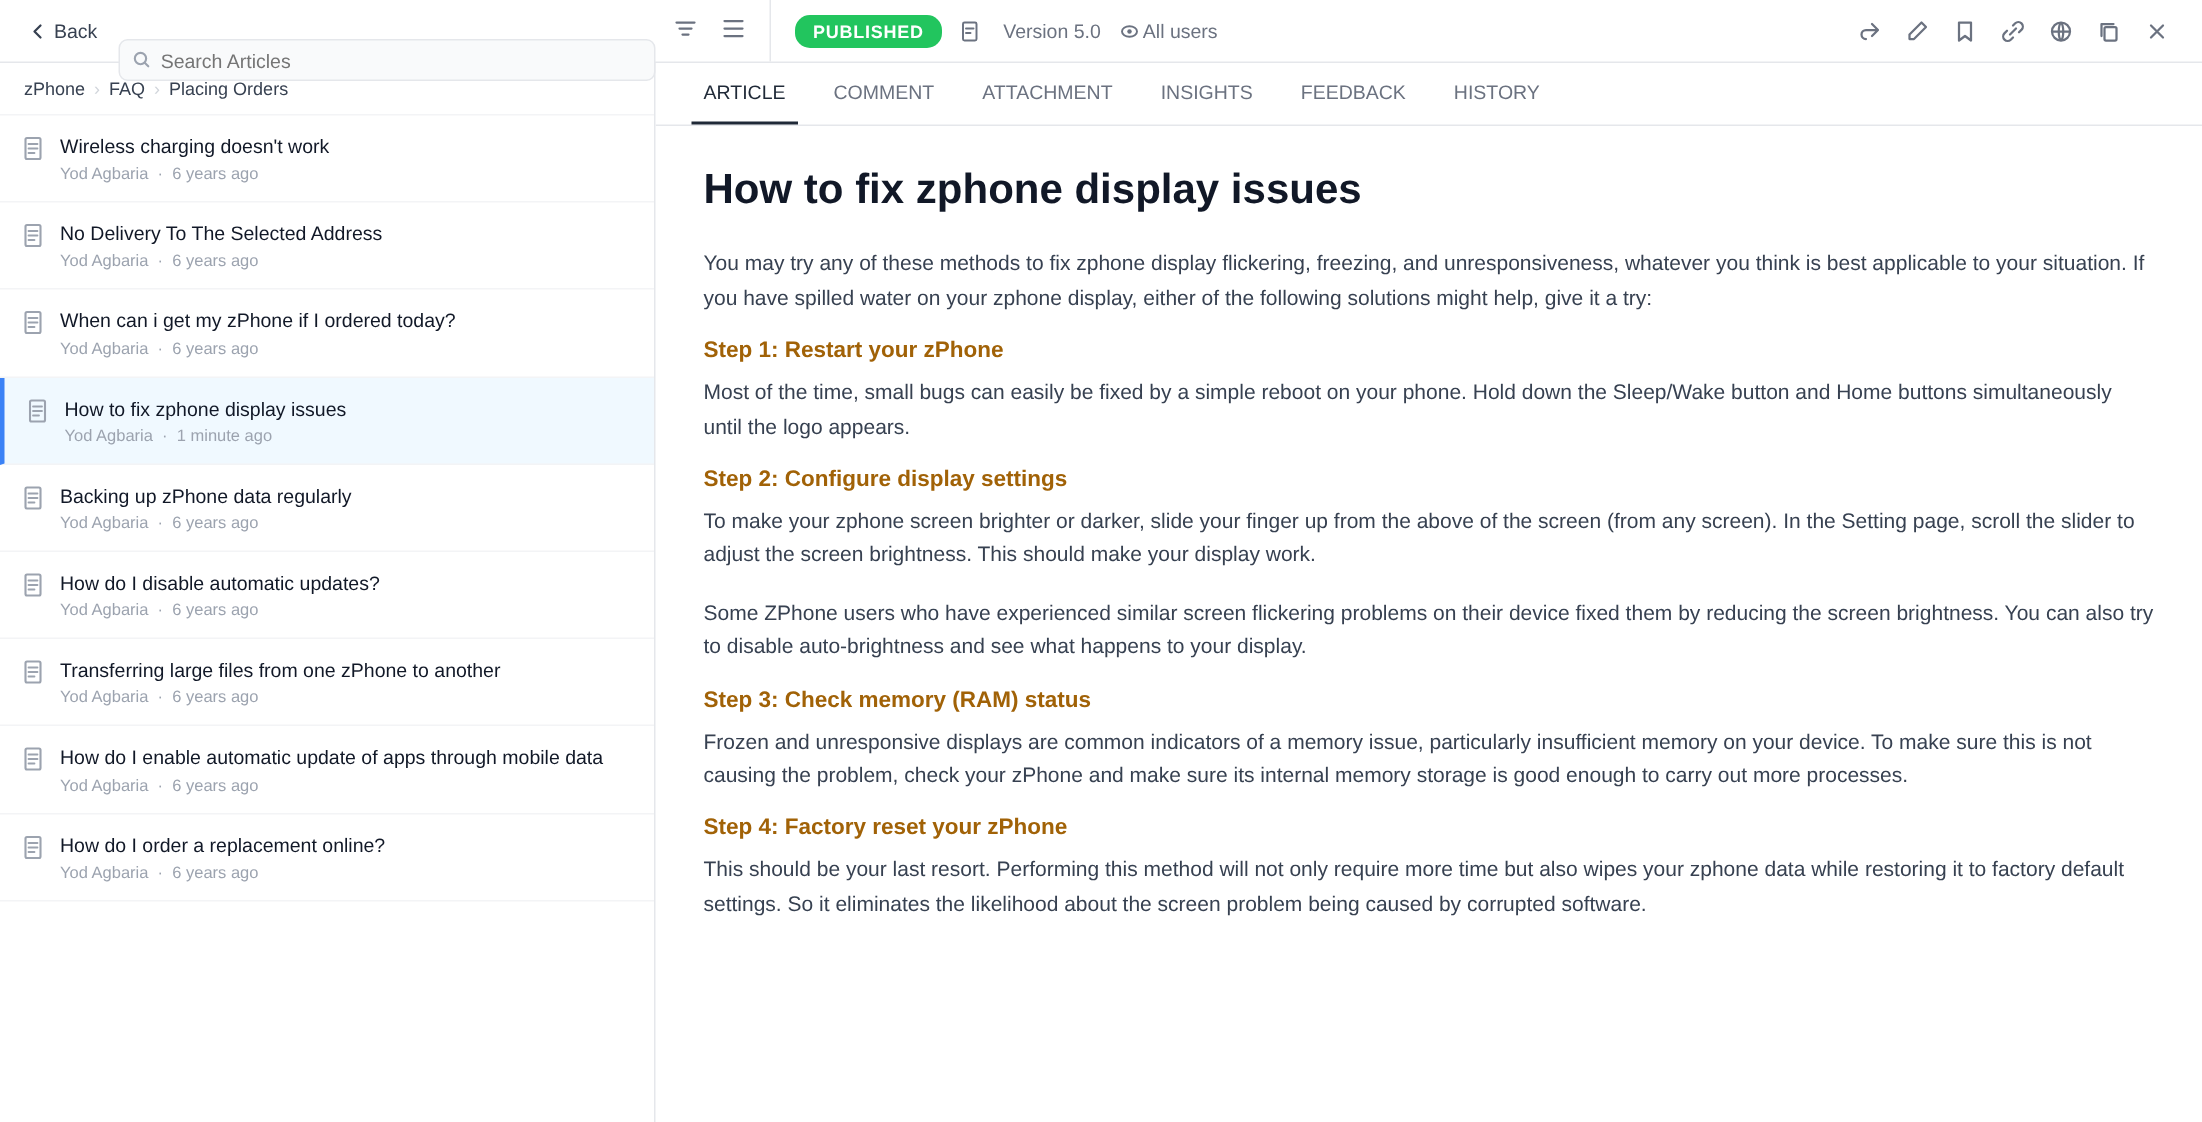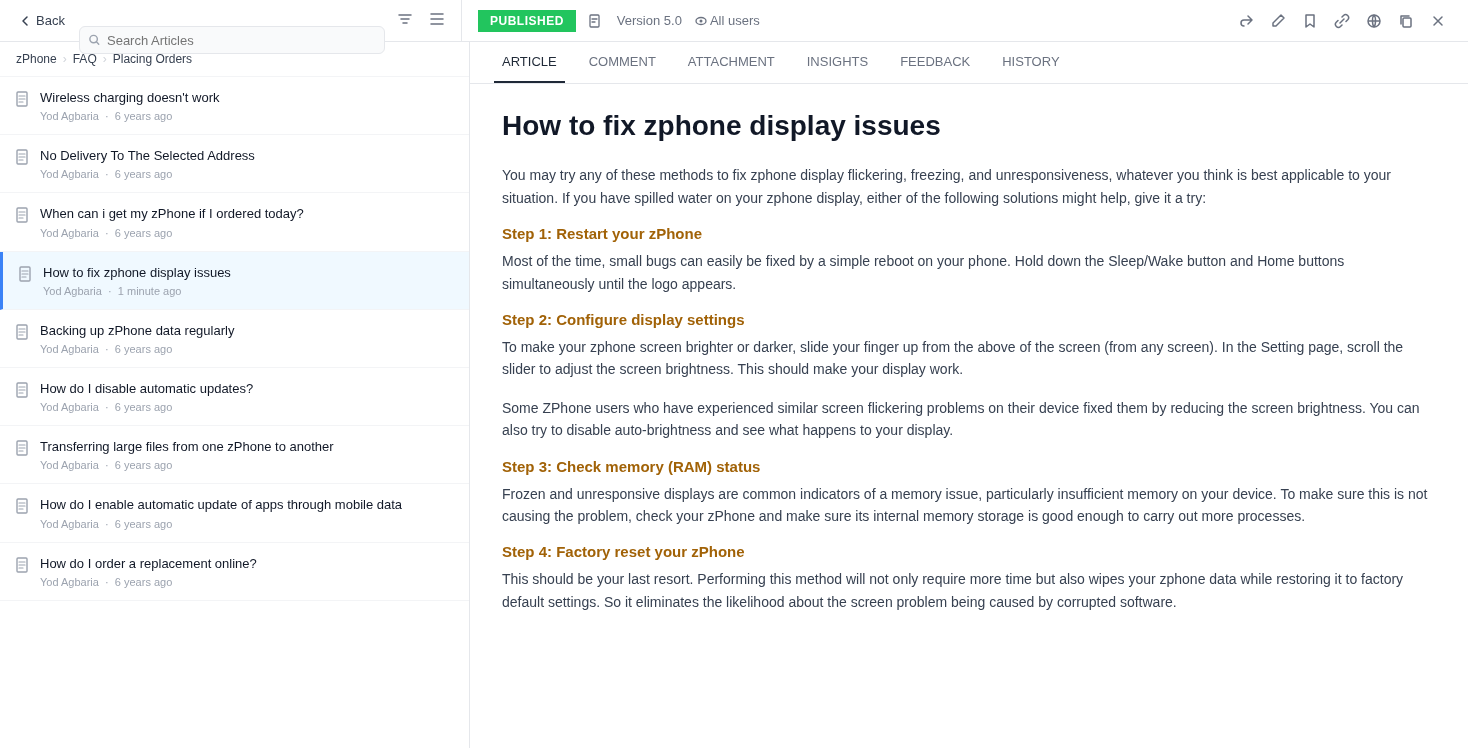--- a/index.html
+++ b/index.html
@@ -7,21 +7,21 @@
 
     
     .top-bar {
       display: flex;
       align-items: center;
       height: 42px;
       border-bottom: 1px solid #e5e7eb;
       flex-shrink: 0;
     }
     .top-bar-left {
-      width: 462px;
+      width: 514px;
       flex-shrink: 0;
       display: flex;
       align-items: center;
       padding: 0 12px;
       gap: 8px;
       border-right: 1px solid #e5e7eb;
       height: 100%;
     }
     .back-btn {
       display: flex;
@@ -73,21 +73,21 @@
       align-items: center;
       padding: 0 16px;
       gap: 12px;
     }
     .published-badge {
       background: #22c55e;
       color: #fff;
       font-size: 12px;
       font-weight: 700;
       padding: 4px 12px;
-      border-radius: 0;
+      border-radius: 10px;
       letter-spacing: 0.5px;
     }
     .version-info {
       display: flex;
       align-items: center;
       gap: 15px;
       color: #6b7280;
       font-size: 13px;
     }
     .users-info {
@@ -116,21 +116,21 @@
 
     
     .main-content {
       display: flex;
       flex: 1;
       overflow: hidden;
     }
 
     
     .sidebar {
-      width: 470px;
+      width: 437px;
       flex-shrink: 0;
       border-right: 1px solid #e5e7eb;
       overflow-y: auto;
       display: flex;
       flex-direction: column;
     }
     .breadcrumb {
       padding: 10px 16px;
       font-size: 12px;
       color: #6b7280;

